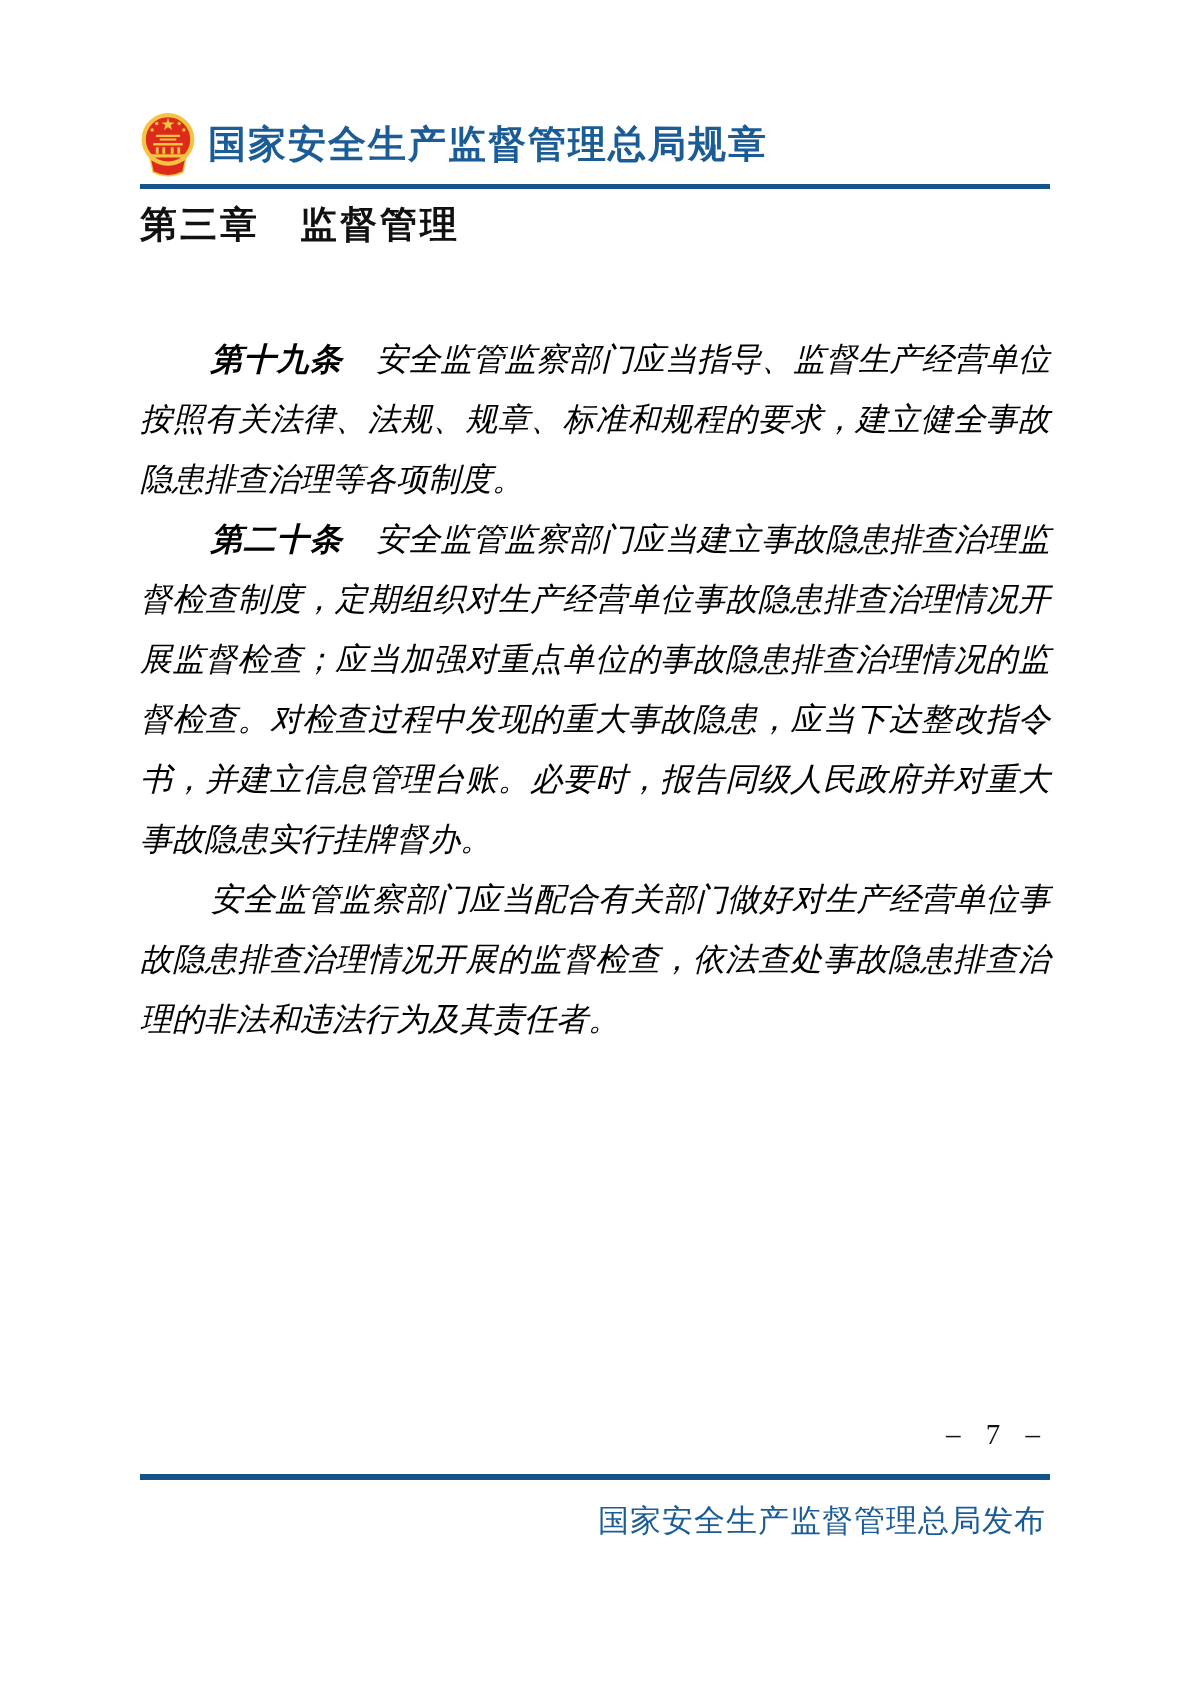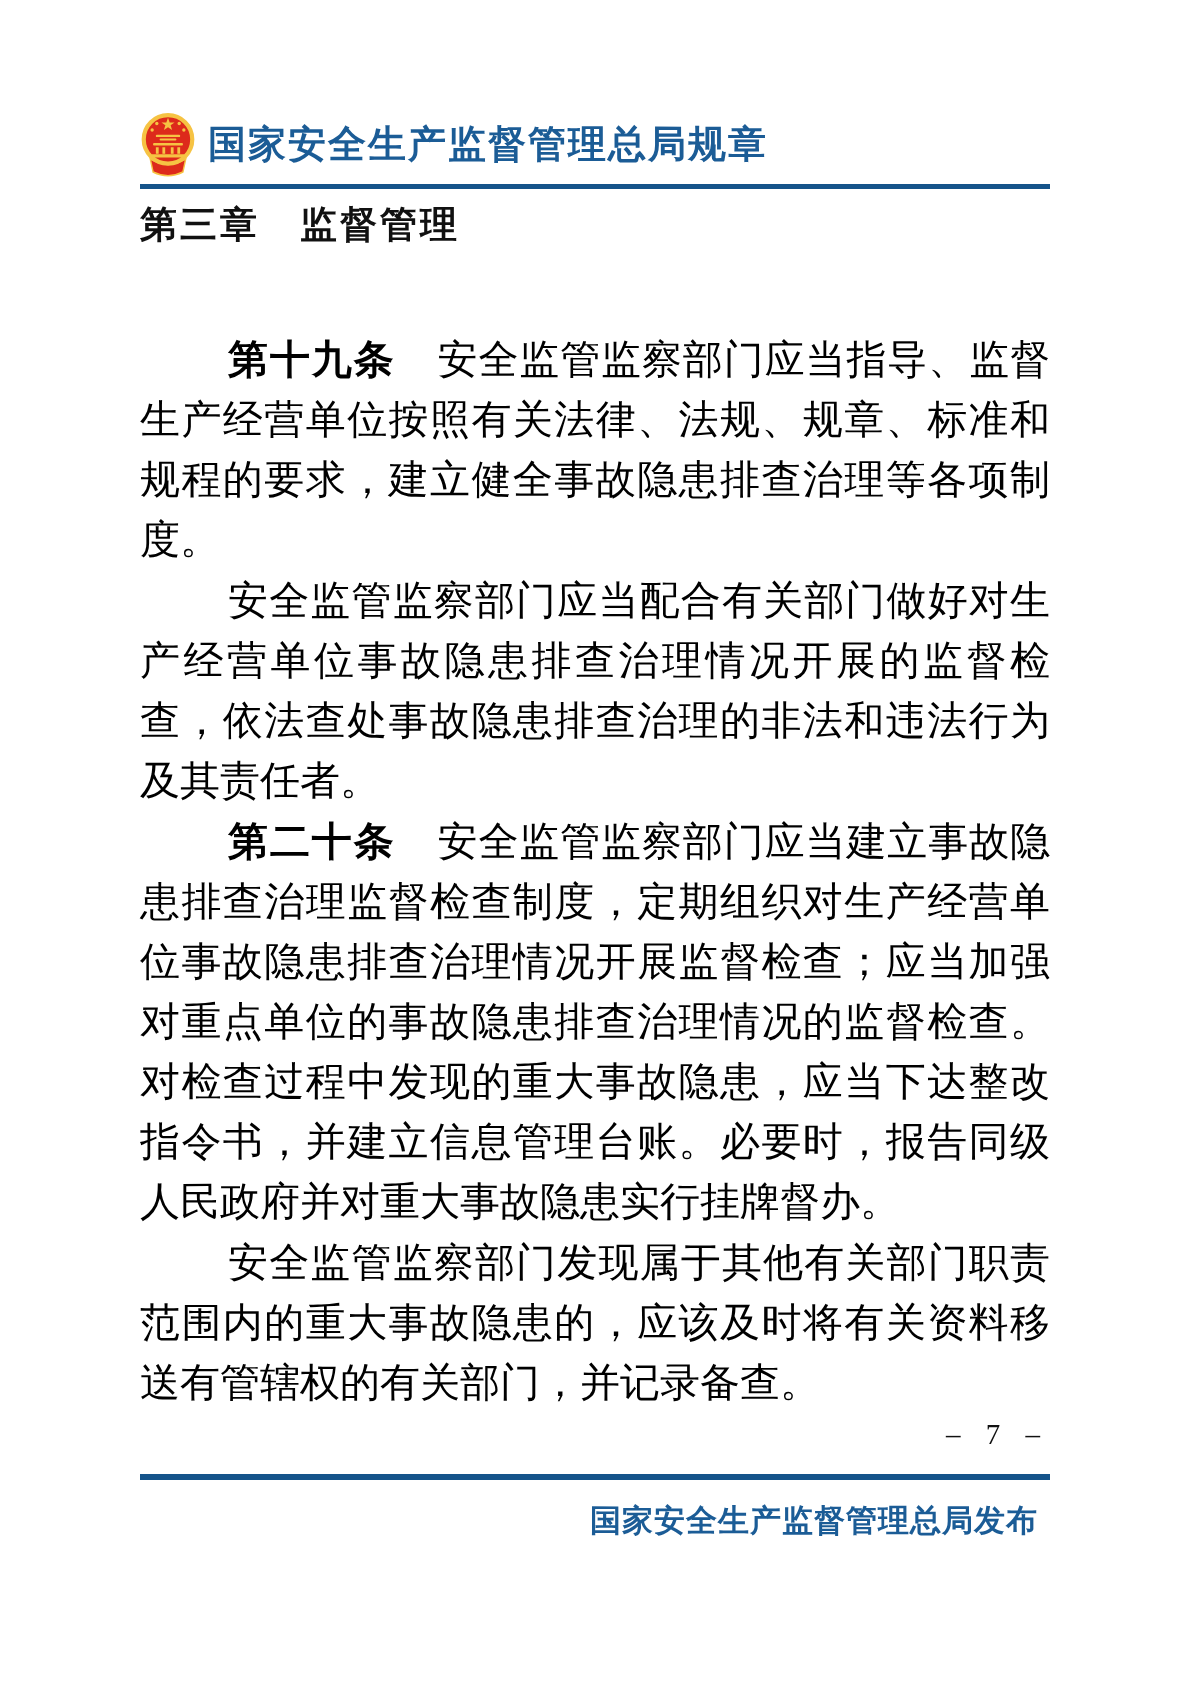--- a/index.html
+++ b/index.html
@@ -38,25 +38,26 @@
     font-weight:bold;
     font-size:37px;
     line-height:48px;
     color:#111;
     letter-spacing:3px;
   }
 
   
   .body {
     margin-top:80px;
-    font-size:40px;
+    font-size:32px;
     line-height:60px;
     color:#000;
     text-align:justify;
     text-justify:inter-character;
+    font-style:italic;
   }
   .para { text-indent:2.2em; margin:0; }
   .term {
     font-weight:bold;
     font-family:"Liberation Sans", sans-serif;
     letter-spacing:1px;
   }
   .term:not(:empty)::after { content:"\3000"; font-weight:normal; }
 
   
@@ -69,23 +70,23 @@
     word-spacing:14px;
     letter-spacing:2px;
   }
   .footer-rule {
     position:absolute;
     left:140px; right:140px; top:1474px;
     height:6px; background:#15548A;
   }
   .footer-publisher {
     position:absolute;
-    top:1500px; right:152px;
+    top:1500px; right:144px;
     font-family:"Liberation Sans", sans-serif;
-    font-weight:bold;
+    font-weight:normal;
     font-size:31px;
     color:#1B5C96;
     letter-spacing:1px;
   }
 </style>
 </head>
 <body>
 
 <div class="page">
 
@@ -117,23 +118,22 @@
       </span>
       <span class="header-title">国家安全生产监督管理总局规章</span>
     </div>
 
     <div class="header-rule"></div>
 
     <div class="chapter">第三章　监督管理</div>
 
     <div class="body">
       <p class="para"><span class="term">第十九条</span><span>安全监管监察部门应当指导、监督生产经营单位按照有关法律、法规、规章、标准和规程的要求，建立健全事故隐患排查治理等各项制度。</span></p>
+      <p class="para"><span class="term">第二十条</span><span>安全监管监察部门应当建立事故隐患排查治理监督检查制度，定期组织对生产经营单位事故隐患排查治理情况开展监督检查；应当加强对重点单位的事故隐患排查治理情况的监督检查。对检查过程中发现的重大事故隐患，应当下达整改指令书，并建立信息管理台账。必要时，报告同级人民政府并对重大事故隐患实行挂牌督办。</span></p>
       <p class="para"><span class="term"></span><span>安全监管监察部门应当配合有关部门做好对生产经营单位事故隐患排查治理情况开展的监督检查，依法查处事故隐患排查治理的非法和违法行为及其责任者。</span></p>
-      <p class="para"><span class="term">第二十条</span><span>安全监管监察部门应当建立事故隐患排查治理监督检查制度，定期组织对生产经营单位事故隐患排查治理情况开展监督检查；应当加强对重点单位的事故隐患排查治理情况的监督检查。对检查过程中发现的重大事故隐患，应当下达整改指令书，并建立信息管理台账。必要时，报告同级人民政府并对重大事故隐患实行挂牌督办。</span></p>
-      <p class="para"><span class="term"></span><span>安全监管监察部门发现属于其他有关部门职责范围内的重大事故隐患的，应该及时将有关资料移送有管辖权的有关部门，并记录备查。</span></p>
     </div>
 
   </div>
 
   <div class="page-number">– 7 –</div>
   <div class="footer-rule"></div>
   <div class="footer-publisher">国家安全生产监督管理总局发布</div>
 
 </div>
 

